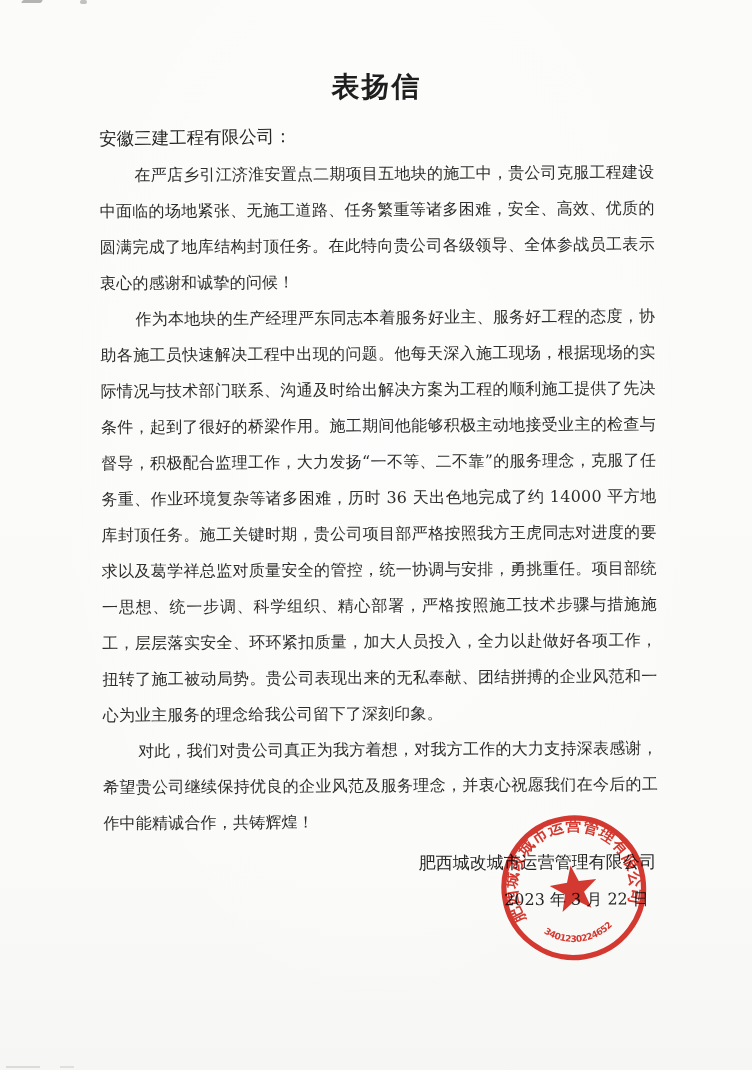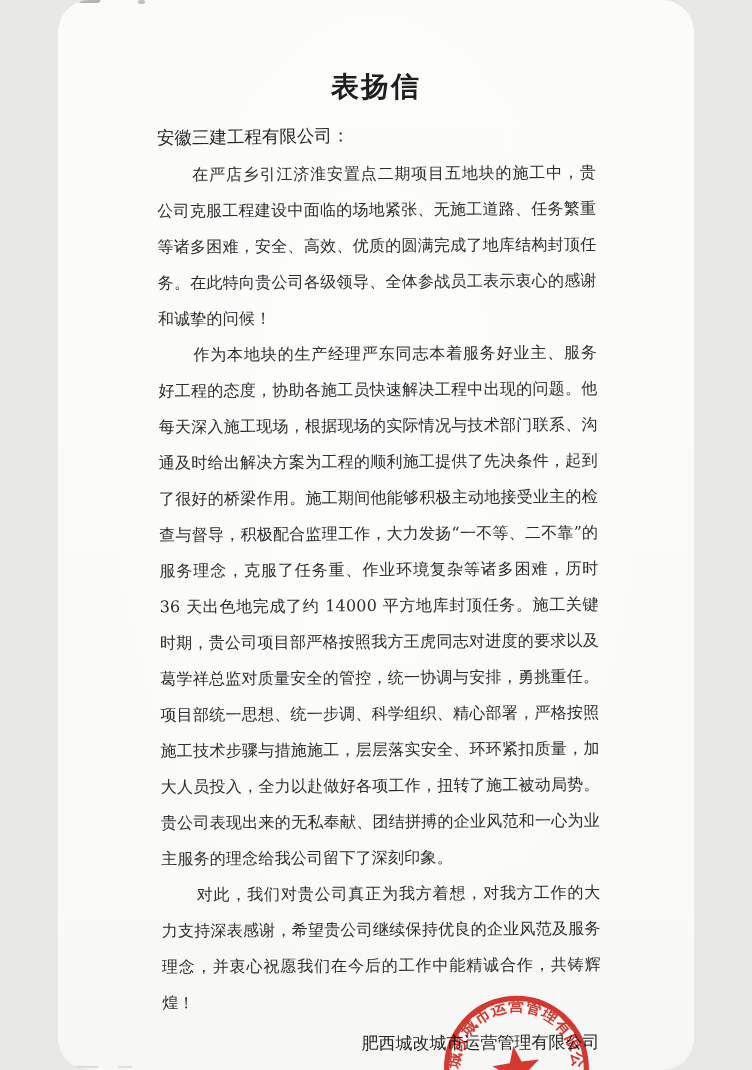--- a/index.html
+++ b/index.html
@@ -3,29 +3,28 @@
 <meta charset="utf-8">
 <style>
   html, body {
     margin: 0;
     padding: 0;
     background: #e8e8e6;
     font-family: "DejaVu Serif", "Liberation Serif", serif;
   }
   .paper {
     position: relative;
-    width: 636px;
+    width: 752px;
     height: 1070px;
     margin: 0 auto;
     background:
       radial-gradient(ellipse at 50% 40%, rgba(255,255,255,0.6), rgba(0,0,0,0) 70%),
       linear-gradient(180deg, #fbfbf9 0%, #fafaf8 80%, #f6f6f4 100%);
     overflow: hidden;
     color: #2d2d2d;
-    border-radius: 32px;
   }
   .scan-artifact { position: absolute; background: #7a7a78; }
   .sa1 { top: 0; left: 22px; width: 20px; height: 3px; opacity: .55; transform: skewX(-35deg); border-radius: 1px; }
   .sa2 { top: 0; left: 80px; width: 7px; height: 4px; opacity: .45; border-radius: 2px; }
   .sa3 { bottom: 2px; left: 6px; width: 34px; height: 2px; opacity: .22; }
   .sa4 { bottom: 2px; left: 60px; width: 14px; height: 2px; opacity: .18; }
 
   .content {
     position: relative;
     padding: 68px 97px 0 100px;

